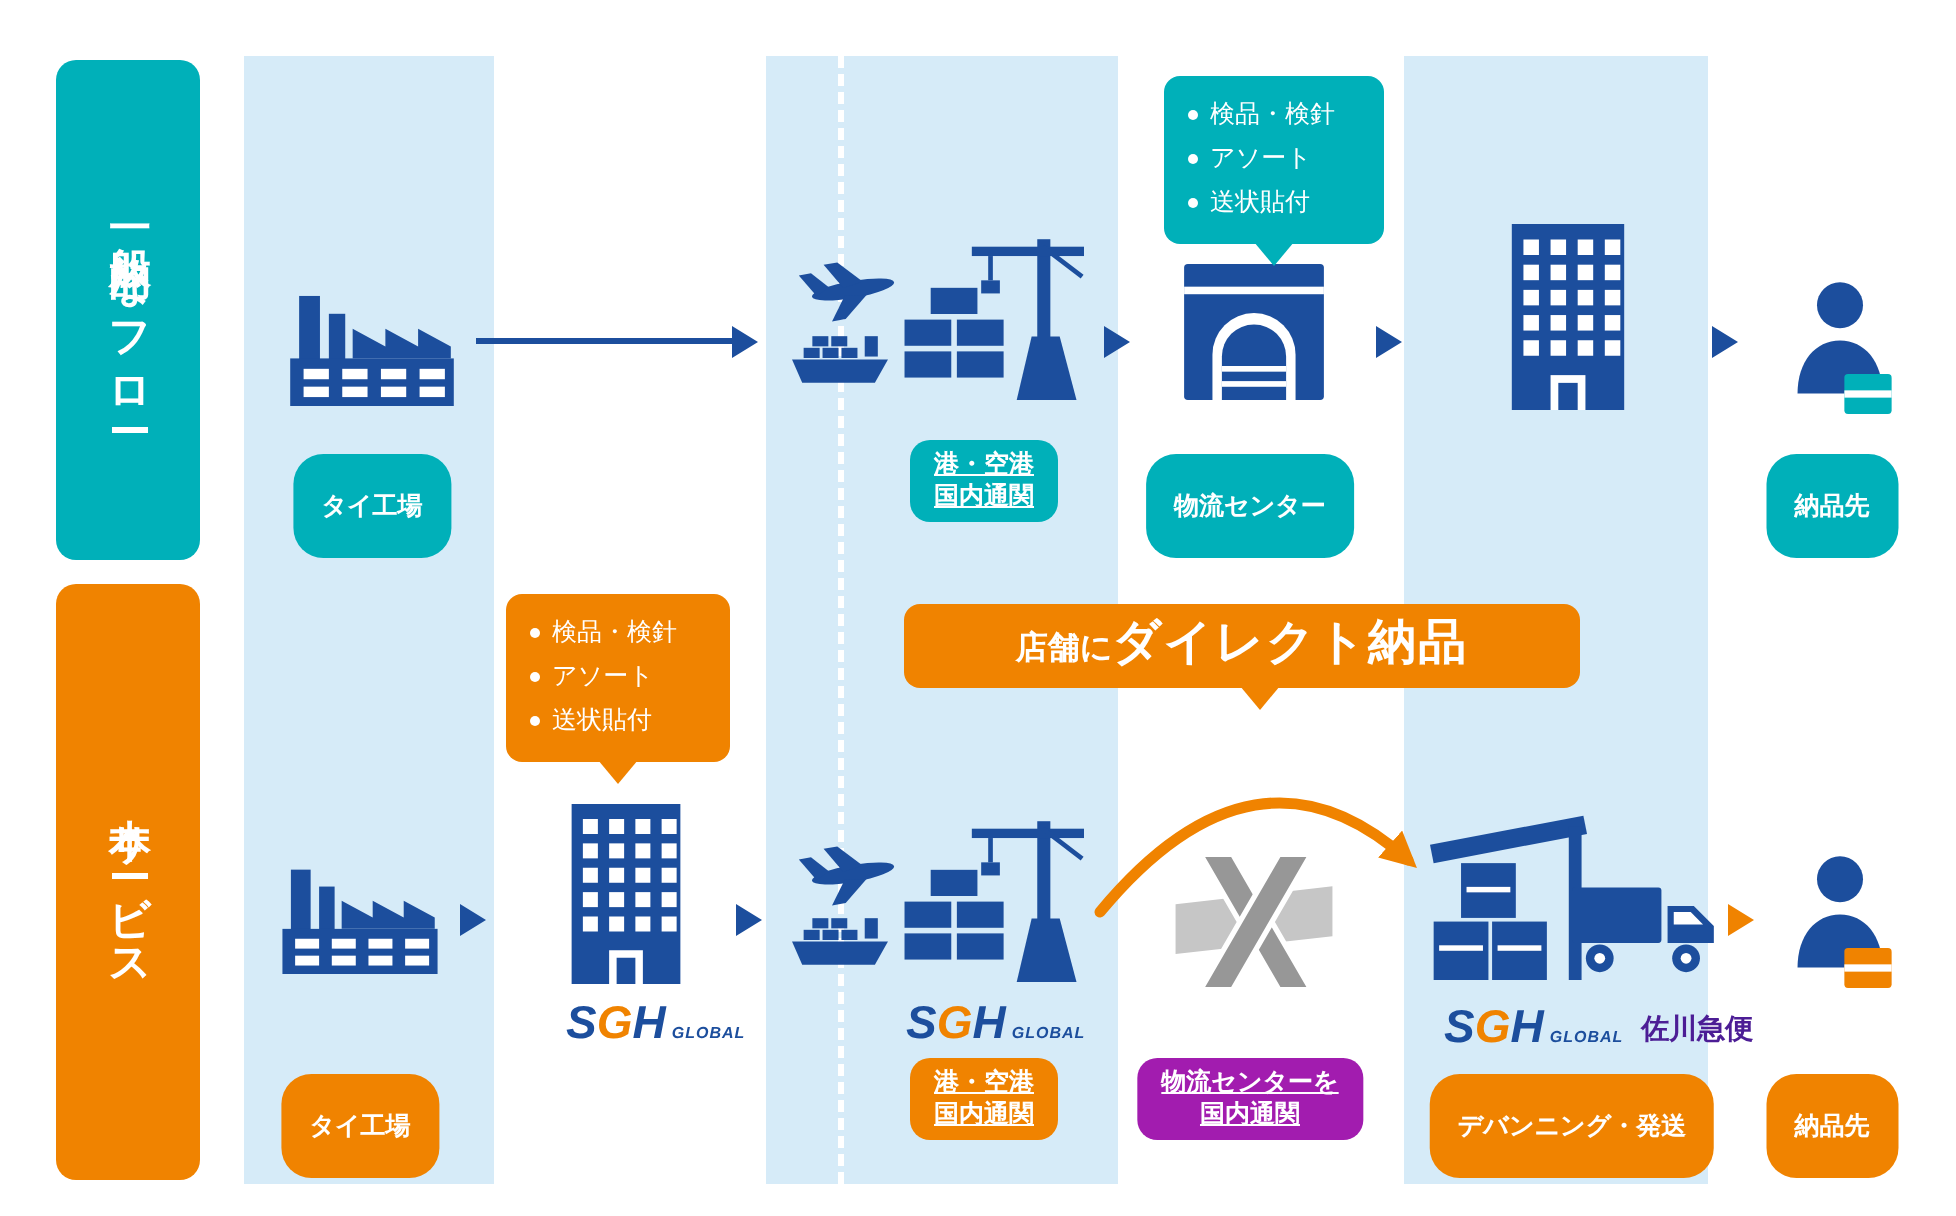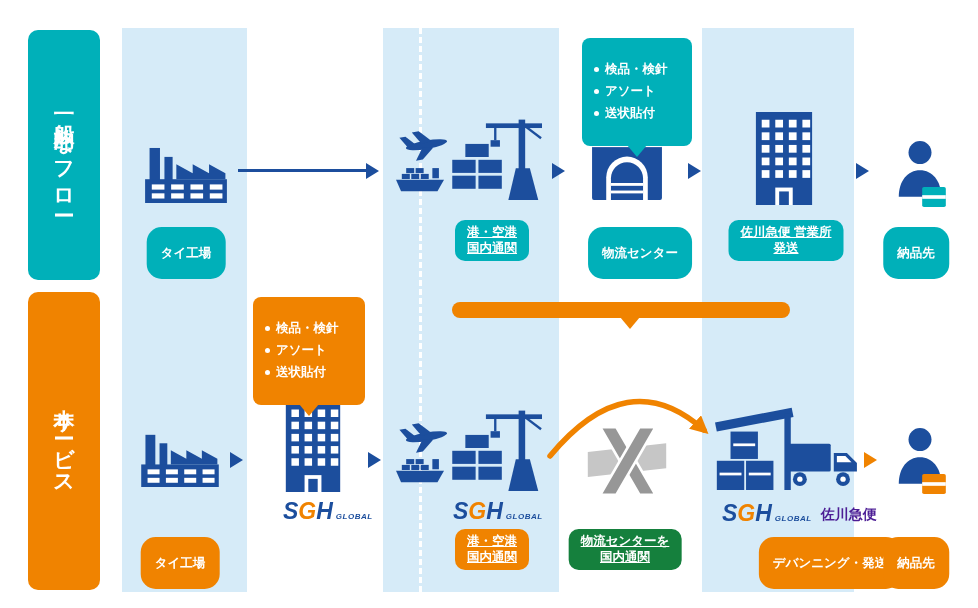--- a/index.html
+++ b/index.html
@@ -26,24 +26,24 @@
          border-left:13px solid #1c4e9d; }
   .tri.orange { border-left-color:#f08300; }
   .hline { position:absolute; height:3px; background:#1c4e9d; }
 
   .pill { position:absolute; transform:translateX(-50%); background:#00b0b9; color:#fff;
           font-size:12.5px; font-weight:bold; line-height:1.3; padding:18px 14px;
           border-radius:15px; white-space:nowrap; text-align:center; }
   .pill.two { border-radius:10px; padding:4px 12px; }
   .pill .l { display:block;text-decoration:underline; }
   .pill.orange { background:#f08300; }
-  .pill.gray { background:#15803d; }
-
-  .callout { position:absolute; border-radius:8px; color:#fff; padding:21px 12px;
-             font-size:12.5px; font-weight:bold; }
+  .pill.gray { background:#a21caf; }
+
+  .callout { position:absolute; border-radius:8px; color:#fff; padding:9px 12px;
+             font-size:12.5px; font-weight:normal; }
   .callout.teal { background:#00b0b9; } .callout.orange { background:#f08300; }
   .callout .row { display:flex; align-items:center; gap:6px; line-height:1.75; }
   .callout .dot { width:5px; height:5px; border-radius:50%; background:#fff; flex:0 0 auto; }
   .ptr { position:absolute; bottom:-11px; width:0; height:0;
          border-left:10px solid transparent; border-right:10px solid transparent; }
   .callout.teal .ptr { border-top:12px solid #00b0b9; }
   .callout.orange .ptr { border-top:12px solid #f08300; }
 
   .big-callout { position:absolute; background:#f08300; border-radius:8px; color:#fff;
                  text-align:center; padding:7px 10px 9px; }
@@ -266,25 +266,21 @@
     </svg>
   <svg class="icon teal-c" style="left:922px;top:187px" width="24" height="20">
       <use href="#sym-box"></use>
     </svg>
 
   <div class="pill" style="left:186px;top:227px"><span>タイ工場</span></div>
   <div class="pill two" style="left:492px;top:220px">
     <span class="l">港・空港</span>
     <span class="l">国内通関</span>
   </div>
-  <div class="pill" style="left:640px;top:227px"><span>物流センター</span></div>
-  <div class="pill two" style="left:786px;top:220px">
-    <span class="l">佐川急便 営業所</span>
-    <span class="l">発送</span>
-  </div>
+  <div class="pill" style="left:625px;top:227px"><span>物流センター</span></div>
   <div class="pill" style="left:916px;top:227px"><span>納品先</span></div>
 
   <svg class="icon blue" style="left:141px;top:432px" width="78" height="55">
       <use href="#sym-factory"></use>
     </svg>
   <div class="tri" style="left:230px;top:452px"></div>
 
   <svg class="icon blue" style="left:282px;top:402px" width="62" height="90">
       <use href="#sym-office"></use>
     </svg>
@@ -336,20 +332,21 @@
   <svg class="curve" style="left:544px;top:378px" width="170" height="88" viewBox="0 0 170 88">
     <defs>
       <marker id="ah" markerWidth="20" markerHeight="20" refX="12" refY="9" orient="auto" markerUnits="userSpaceOnUse">
         <path d="M0 0 L18 9 L0 18 Z" fill="#f08300"></path>
       </marker>
     </defs>
     <path d="M6 78 Q 84 -16 160 52" fill="none" stroke="#f08300" stroke-width="5.5" stroke-linecap="round" marker-end="url(#ah)"></path>
   </svg>
 
   <div class="big-callout" style="left:452px;top:302px;width:338px">
+    <span class="l2"><span class="pre">店舗に</span><span class="main">ダイレクト納品</span></span>
     <div class="ptr" style="left:168px"></div>
   </div>
 
   <svg class="icon blue" style="left:715px;top:402px" width="84" height="92">
       <use href="#sym-devanning"></use>
     </svg>
   <svg class="icon blue" style="left:786px;top:442px" width="74" height="45">
       <use href="#sym-truck"></use>
     </svg>
   <div class="sgh" style="left:722px;top:502px">
@@ -371,16 +368,16 @@
 
   <div class="pill orange" style="left:180px;top:537px"><span>タイ工場</span></div>
   <div class="pill orange two" style="left:492px;top:529px">
     <span class="l">港・空港</span>
     <span class="l">国内通関</span>
   </div>
   <div class="pill gray two" style="left:625px;top:529px">
     <span class="l">物流センターを</span>
     <span class="l">国内通関</span>
   </div>
-  <div class="pill orange" style="left:830px;top:537px"><span>デバンニング・発送</span></div>
+  <div class="pill orange" style="left:786px;top:537px"><span>デバンニング・発送</span></div>
   <div class="pill orange" style="left:916px;top:537px"><span>納品先</span></div>
 
 </div>
 
 </body></html>

